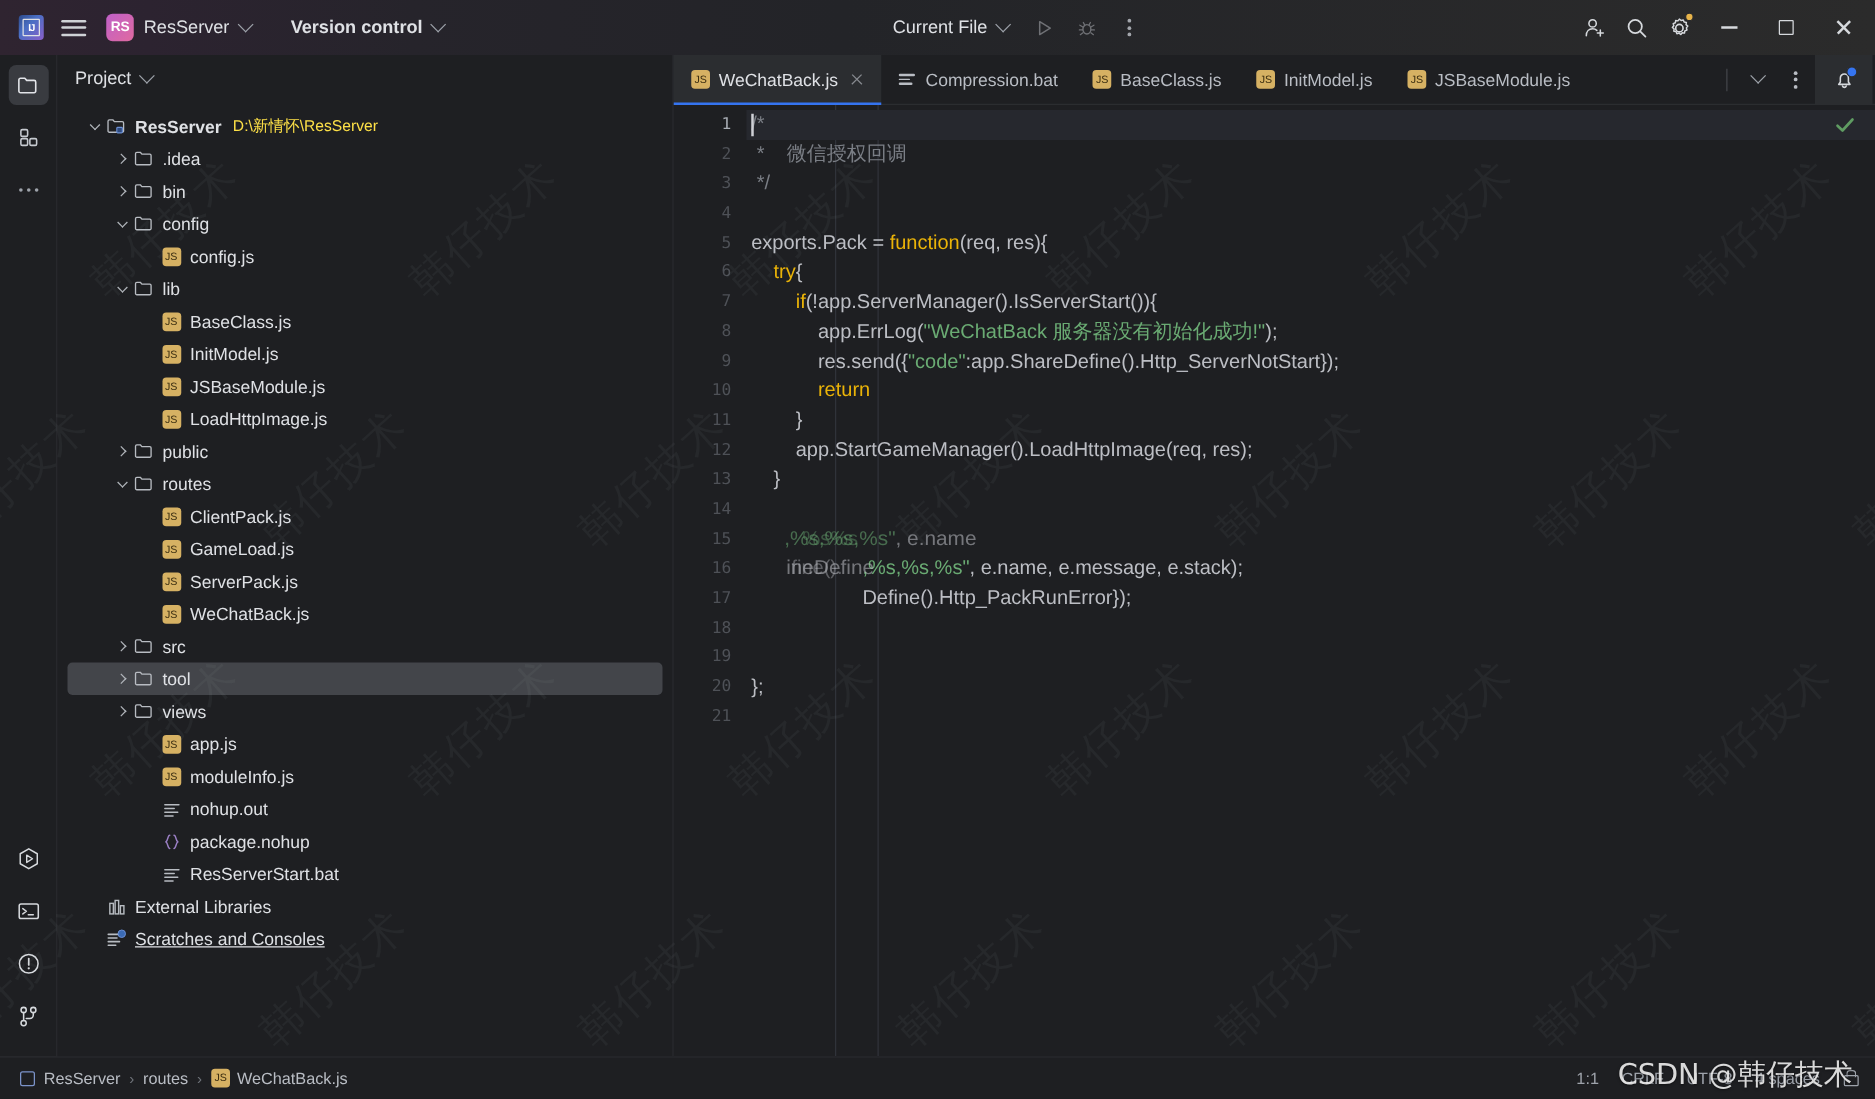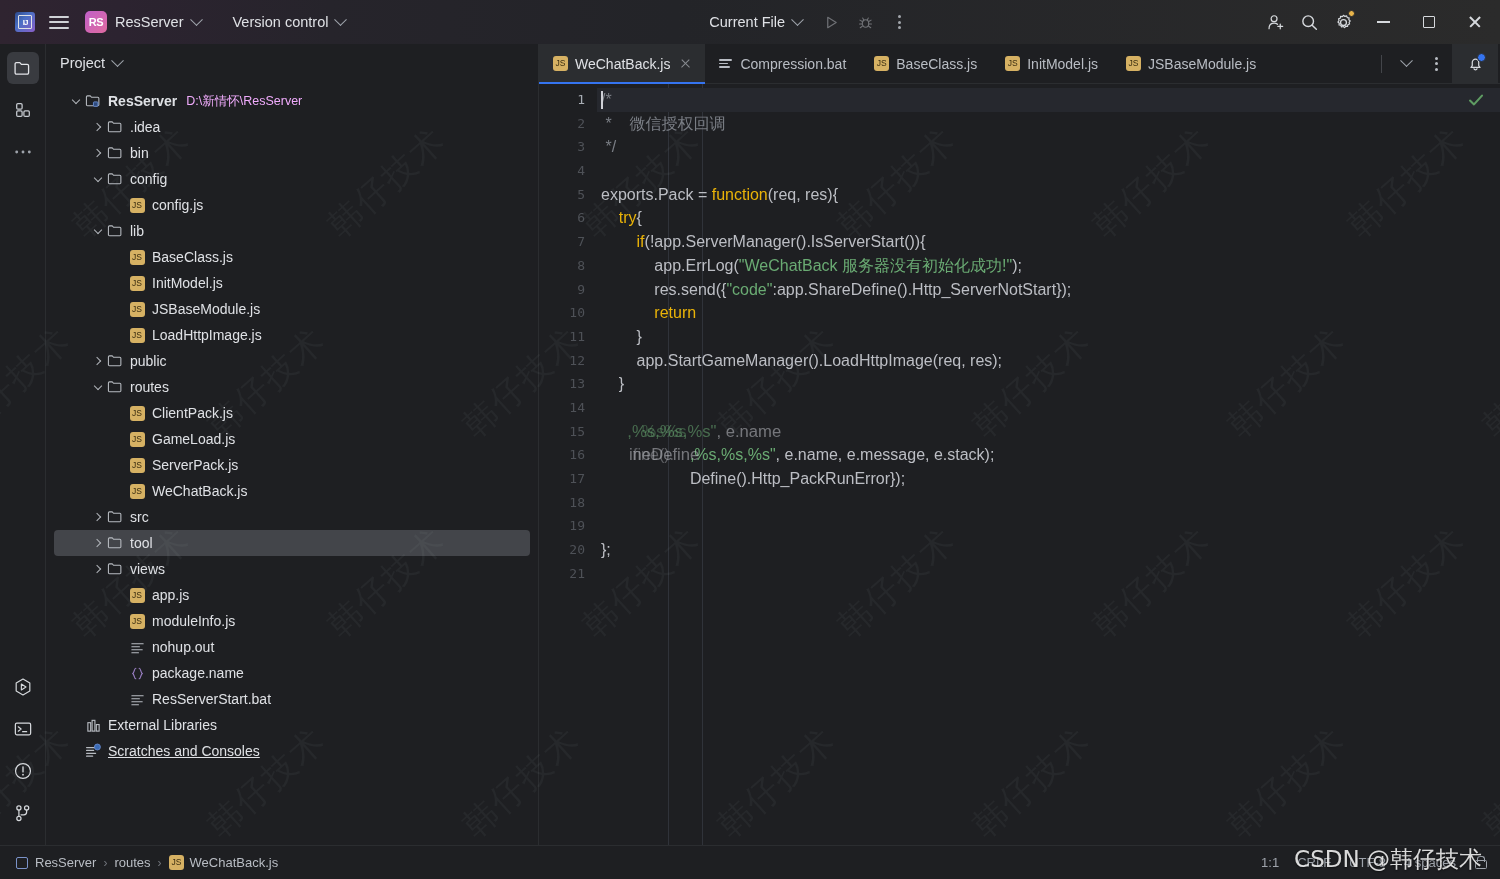--- a/index.html
+++ b/index.html
@@ -57,21 +57,21 @@
     color: #fff; font-size: 11px; font-weight: bold;
     display: flex; align-items: center; justify-content: center;
     letter-spacing: -0.3px;
   }
   .tb-text { font-size: 14.5px; color: #dfe1e5; white-space: nowrap; }
   .chev {
     display: inline-block; width: 9px; height: 9px;
     border-right: 1.6px solid #9ea3ab; border-bottom: 1.6px solid #9ea3ab;
     transform: rotate(45deg) translate(-2px,-2px);
   }
-  .vcs { display: flex; align-items: center; gap: 8px; padding: 4px 10px; margin-left: 14px; border-radius: 6px; }
+  .vcs { display: flex; align-items: center; gap: 8px; padding: 4px 10px; margin-left: 14px; border-radius: 6px; font-weight: bold; }
   .tb-center {
     flex: 1; display: flex; align-items: center; justify-content: center; gap: 4px;
   }
   .runcfg { display: flex; align-items: center; gap: 8px; padding: 4px 10px; border-radius: 6px; }
   .runbtn { width: 30px; height: 30px; display: flex; align-items: center; justify-content: center; opacity: .45; }
   .tb-right { display: flex; align-items: center; padding-right: 2px; }
   .dots-v { display: flex; flex-direction: column; gap: 2.5px; align-items: center; }
   .dots-v i { width: 3px; height: 3px; border-radius: 50%; background: #b9bdc4; display: block; }
   .gear-wrap { position: relative; }
   .gear-dot {
@@ -138,21 +138,21 @@
     transform: rotate(-45deg); margin-left: -2px;
   }
   .arrow.open i { transform: rotate(45deg); margin-top: -3px; margin-left: 0; }
   .ic { width: 18px; height: 18px; margin-right: 6px; flex: none; display: flex; align-items: center; justify-content: center; }
   .js-ic {
     width: 15px; height: 15px; border-radius: 3px;
     background: #d6b163; color: #3a2d10;
     font-size: 8.5px; font-weight: normal; line-height: 15px; text-align: center;
     font-family: "Liberation Sans", sans-serif;
   }
-  .path-hint { color: #f0abfc; font-size: 12.5px; margin-left: 9px; }
+  .path-hint { color: #fde047; font-size: 12.5px; margin-left: 9px; }
   .rootname { font-weight: bold; }
 
   
   .editor { flex: 1; display: flex; flex-direction: column; min-width: 0; background: #1e1f22; }
   .tabbar {
     height: 40px; min-height: 40px;
     display: flex; align-items: stretch;
     background: #1e1f22;
     border-bottom: 1px solid #2b2d30;
   }
@@ -589,21 +589,21 @@
             </span>
             <span>nohup.out</span>
           </div>
           <div class="row" style="padding-left: 66px;">
             <span class="arrow"></span>
             <span class="ic">
               <svg width="15" height="15" viewBox="0 0 16 16">
                 <path d="M6.2 2.4C4.4 2.4 4.8 6.6 3 8c1.8 1.4 1.4 5.6 3.2 5.6M9.8 2.4c1.8 0 1.4 4.2 3.2 5.6-1.8 1.4-1.4 5.6-3.2 5.6" fill="none" stroke="#9a7fc4" stroke-width="1.25" stroke-linecap="round"></path>
               </svg>
             </span>
-            <span>package.name</span>
+            <span>package.nohup</span>
           </div>
           <div class="row" style="padding-left: 66px;">
             <span class="arrow"></span>
             <span class="ic">
               <svg width="15" height="15" viewBox="0 0 16 16">
                 <path d="M2 4h12M2 7.2h8M2 10.4h11M2 13.6h7" stroke="#b8bcc2" stroke-width="1.3" stroke-linecap="round"></path>
               </svg>
             </span>
             <span>ResServerStart.bat</span>
           </div>

